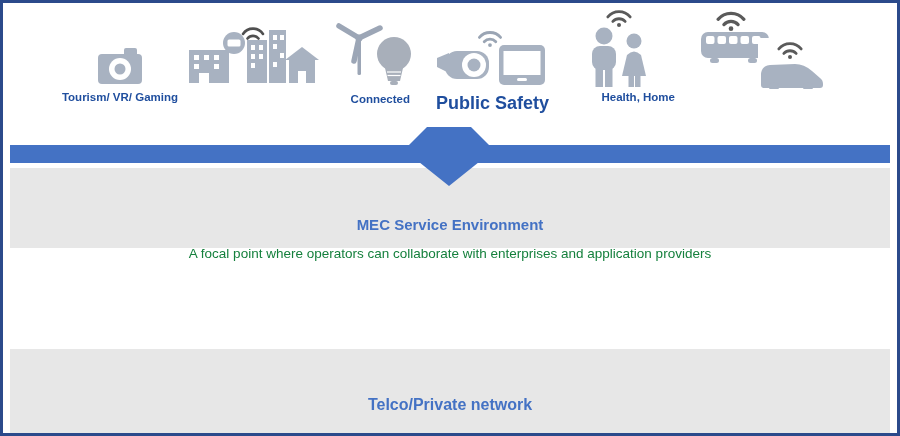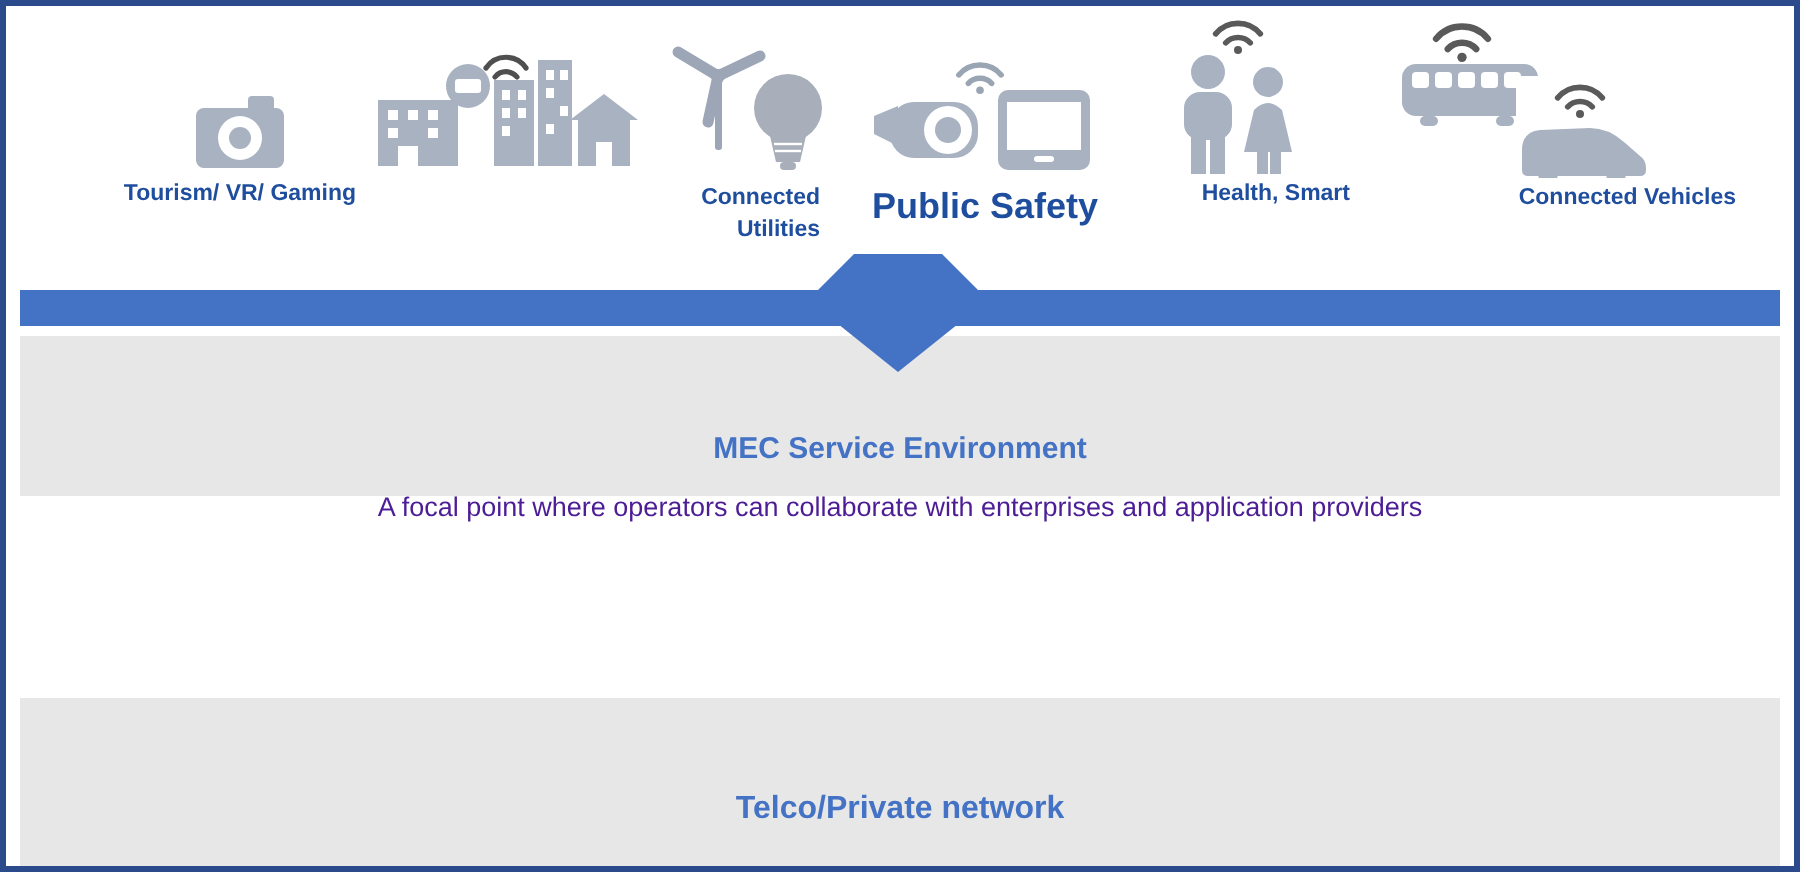--- a/index.html
+++ b/index.html
@@ -49,21 +49,21 @@
   .box-title{
     position:absolute;left:0;width:100%;
     text-align:center;
     color:#4472C4;
     font-weight:bold;
     font-size:15px;
   }
   .box-subtitle{
     position:absolute;left:0;width:100%;
     text-align:center;
-    color:#4c1d95;
+    color:#15803d;
     font-size:13.5px;
   }
   .telco-title{font-size:16px;top:47px;}
   svg{display:block;}
 </style>
 </head>
 <body>
 
 <div class="canvas">
 
@@ -125,21 +125,20 @@
 
       <circle cx="64" cy="41" r="17" fill="#A8AFBA"></circle>
       <path d="M55 55 L73 55 L70 68 L58 68 Z" fill="#A8AFBA"></path>
       <line x1="57" y1="59" x2="71" y2="59" stroke="#FFFFFF" stroke-width="1.2"></line>
       <line x1="57.5" y1="62.5" x2="70.5" y2="62.5" stroke="#FFFFFF" stroke-width="1.2"></line>
       <rect x="60" y="68" width="8" height="4" rx="2" fill="#A8AFBA"></rect>
     </svg>
   </div>
   <div class="uc-label" style="left:305px;top:86px;width:102px;padding:2px 0;">
     <span class="ln">Connected</span>
-    <span class="ln">Utilities</span>
   </div>
 
   <div class="ps-circle">
     <div class="abs" style="left:46px;top:12px;">
       <svg width="26" height="18" viewBox="0 0 24 17">
         <path d="M2 8 A13 13 0 0 1 22 8" fill="none" stroke="#9AA5B4" stroke-width="2.6" stroke-linecap="round"></path>
         <path d="M6.5 12 A7.5 7.5 0 0 1 17.5 12" fill="none" stroke="#9AA5B4" stroke-width="2.6" stroke-linecap="round"></path>
         <circle cx="12" cy="15.2" r="1.8" fill="#9AA5B4"></circle>
       </svg>
     </div>
@@ -175,21 +174,21 @@
       <rect x="7" y="19" width="24" height="24" rx="8" fill="#A8B2C1"></rect>
       <rect x="10.5" y="40" width="7.5" height="21" fill="#A8B2C1"></rect>
       <rect x="20" y="40" width="7.5" height="21" fill="#A8B2C1"></rect>
 
       <circle cx="49" cy="14" r="7.5" fill="#A8B2C1"></circle>
       <path d="M42 28 Q49 21 56 28 L61 49 L37 49 Z" fill="#A8B2C1"></path>
       <rect x="43.5" y="49" width="5.5" height="12" fill="#A8B2C1"></rect>
       <rect x="50" y="49" width="5.5" height="12" fill="#A8B2C1"></rect>
     </svg>
   </div>
-  <div class="uc-label" style="left:586px;top:84px;width:86px;height:20px;line-height:20px;">Health, Smart</div>
+  <div class="uc-label" style="left:586px;top:84px;width:86px;height:20px;line-height:20px;">Health, Home</div>
 
   <div class="abs" style="left:712px;top:6px;">
     <svg width="32" height="22" viewBox="0 0 24 17">
       <path d="M2 8 A13 13 0 0 1 22 8" fill="none" stroke="#5A5A5A" stroke-width="2.5" stroke-linecap="round"></path>
       <path d="M6.5 12 A7.5 7.5 0 0 1 17.5 12" fill="none" stroke="#5A5A5A" stroke-width="2.5" stroke-linecap="round"></path>
       <circle cx="12" cy="15.2" r="1.8" fill="#5A5A5A"></circle>
     </svg>
   </div>
   <div class="abs" style="left:697px;top:27px;">
     <svg width="70" height="34" viewBox="0 0 70 34">
@@ -211,21 +210,20 @@
         <circle cx="12" cy="15.2" r="1.8" fill="#5A5A5A"></circle>
       </svg>
     </div>
     <svg class="abs" style="left:1px;top:17px;" width="66" height="38" viewBox="0 0 66 38">
       <path d="M2 30 L2 20 Q2 11 11 10 L36 9 Q45 9 53 16 L61 23 Q64 25 64 29 L64 30 Q64 33 61 33 L5 33 Q2 33 2 30 Z" fill="#A8B2C1"></path>
       <circle cx="15" cy="32" r="5" fill="#A8B2C1"></circle>
       <circle cx="49" cy="32" r="5" fill="#A8B2C1"></circle>
     </svg>
   </div>
   <div class="uc-label" style="left:701px;top:86px;width:164px;padding:2px 0;">
-    <span class="ln">Connected Vehicles</span>
   </div>
 
   <div class="flow-bar"></div>
   <div class="flow-arrow">
     <svg width="92" height="64" viewBox="0 0 92 64">
       <polygon points="24,3 68,3 91,26 46,62 1,26" fill="#4472C4"></polygon>
     </svg>
   </div>
 
   <div class="gray-box box-mec">

